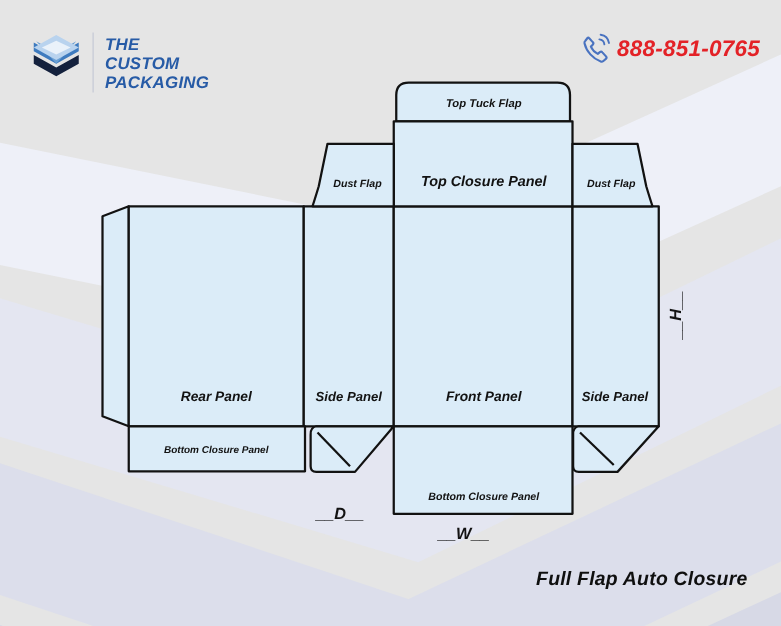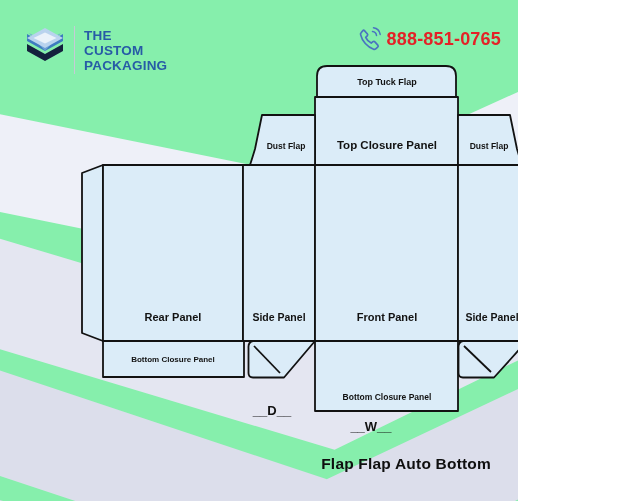--- a/index.html
+++ b/index.html
@@ -1,18 +1,18 @@
 <!DOCTYPE html>
 <html><head>
 <meta charset="utf-8">
 <style>
   html,body{margin:0;padding:0;background:#fff;}
   .stage{
-    position:relative;width:518px;height:501px;overflow:hidden;
-    background:#86efac;font-family:"Liberation Sans",sans-serif;
+    position:relative;width:625px;height:501px;overflow:hidden;
+    background:#e5e5e5;font-family:"Liberation Sans",sans-serif;font-style:italic;
   }
   .stage svg{display:block;}
   .bg-svg{position:absolute;left:0;top:0;pointer-events:none;}
   .dieline-svg{position:absolute;left:0;top:0;}
   .dieline-svg text{fill:#121212;font-family:"Liberation Sans",sans-serif;font-weight:bold;}
 
   
   .logo{position:absolute;left:24px;top:26px;display:flex;align-items:center;cursor:pointer;}
   .logo-icon{width:42px;height:48px;}
   .logo-divider{width:1px;height:48px;background:#c6cad6;margin:0 9px 0 8px;}
@@ -97,15 +97,15 @@
       <text x="492" y="318" font-size="10.5">Side Panel</text>
       <text x="173" y="360" font-size="8">Bottom Closure Panel</text>
       <text x="387" y="398" font-size="8.5">Bottom Closure Panel</text>
       <text x="272" y="412" font-size="13">__D__</text>
       <text x="371" y="428" font-size="13">__W__</text>
       <text x="541" y="252" font-size="13" transform="rotate(-90 541 252)">__H__</text>
     </g>
   </svg>
 
 
-  <div class="product-title">Flap Flap Auto Bottom</div>
+  <div class="product-title">Full Flap Auto Closure</div>
 
 </div>
 
 </body></html>

